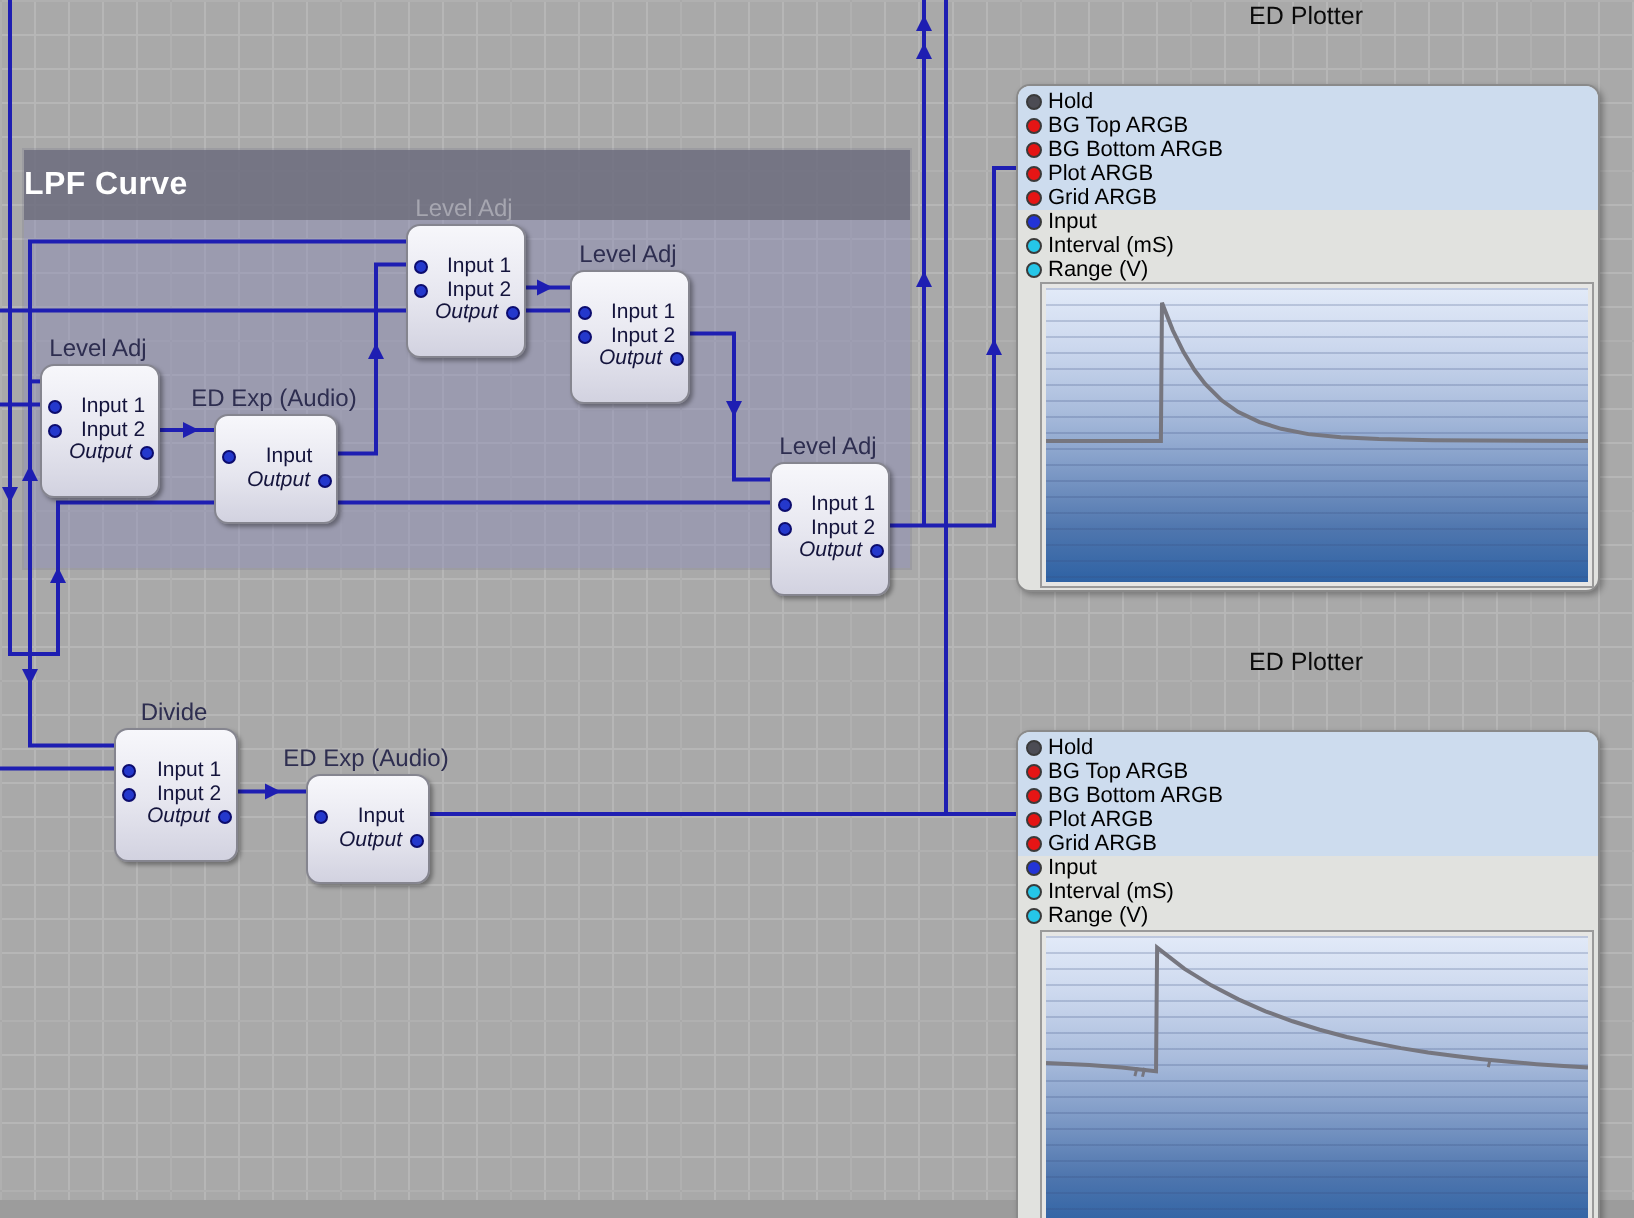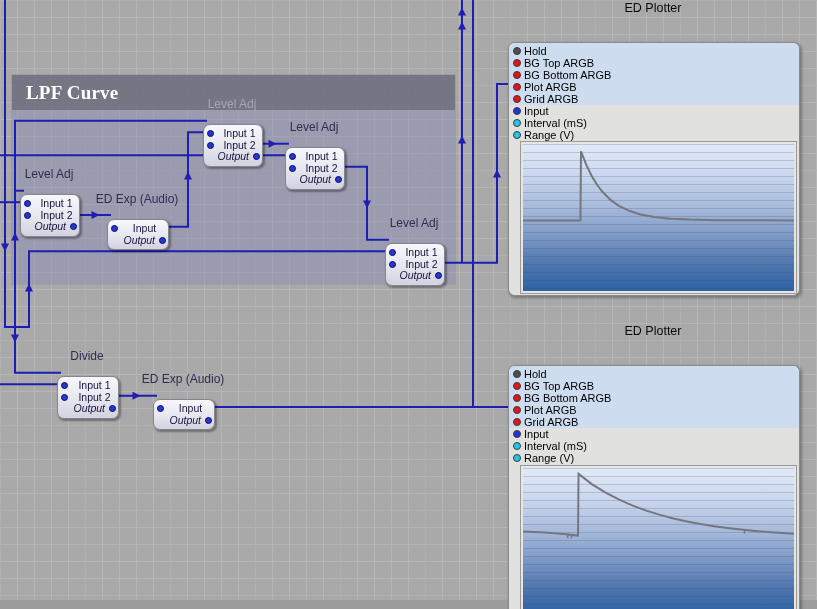--- a/index.html
+++ b/index.html
@@ -11,27 +11,27 @@
       linear-gradient(rgba(0,0,0,0.035) 1px, transparent 1px),
       linear-gradient(90deg, rgba(0,0,0,0.035) 1px, transparent 1px),
       linear-gradient(#b6b6b6 1px, transparent 1px),
       linear-gradient(90deg,#b6b6b6 1px, transparent 1px);
     background-size:85px 85px,85px 85px,17px 17px,17px 17px;
   }
   .bottom-band{position:absolute;left:0;width:817px;height:9px;top:600px;background:#9c9c9c;}
   
   .group{position:absolute;background:rgba(138,138,182,0.45);box-shadow:0 0 0 1px rgba(90,90,120,0.15);}
   .group-header{position:absolute;left:0;top:0;width:100%;background:rgba(106,106,120,0.78);}
-  .group-title{color:#ffffff;font-size:19px;font-weight:bold;padding-left:14px;letter-spacing:0.2px;font-family:Liberation Serif, serif;}
+  .group-title{color:#ffffff;font-size:16px;font-weight:bold;letter-spacing:0.2px;}
   
   .nlabel{position:absolute;transform:translateX(-50%);font-size:12px;color:#2e2e50;white-space:nowrap;}
   .nlabel.muted{color:#a6a6b0;}
   .node{position:absolute;background:linear-gradient(180deg,#f7f7fb 0%,#e6e6ef 55%,#d2d2e0 100%);
         border:1px solid #85858f;border-radius:7px;box-shadow:1.5px 1.5px 2px rgba(0,0,0,0.35);
-        padding:3px 0;margin-top:12px;}
+        padding:15px 0;}
   .prow{position:relative;height:11.6px;line-height:11.6px;font-size:10.5px;color:#14143c;white-space:nowrap;}
   .prow .ptext-in{margin-left:13px;}
   .prow .ptext-out{position:absolute;right:13px;font-style:italic;}
   .pdot{position:absolute;top:2.3px;width:7px;height:7px;border-radius:50%;background:#2438cc;border:1px solid #0c0c6e;box-sizing:border-box;}
   .pdot.in{left:2.5px;} .pdot.out{right:2.5px;}
   
   #wires{position:absolute;left:0;top:0;z-index:3;pointer-events:none;}
   .node-layer{position:absolute;left:0;top:0;width:100%;height:100%;z-index:4;text-align:center;}
   .group-layer{position:absolute;left:0;top:0;width:100%;height:100%;z-index:1;}
   .plotter-layer{position:absolute;left:0;top:0;width:100%;height:100%;z-index:5;}

